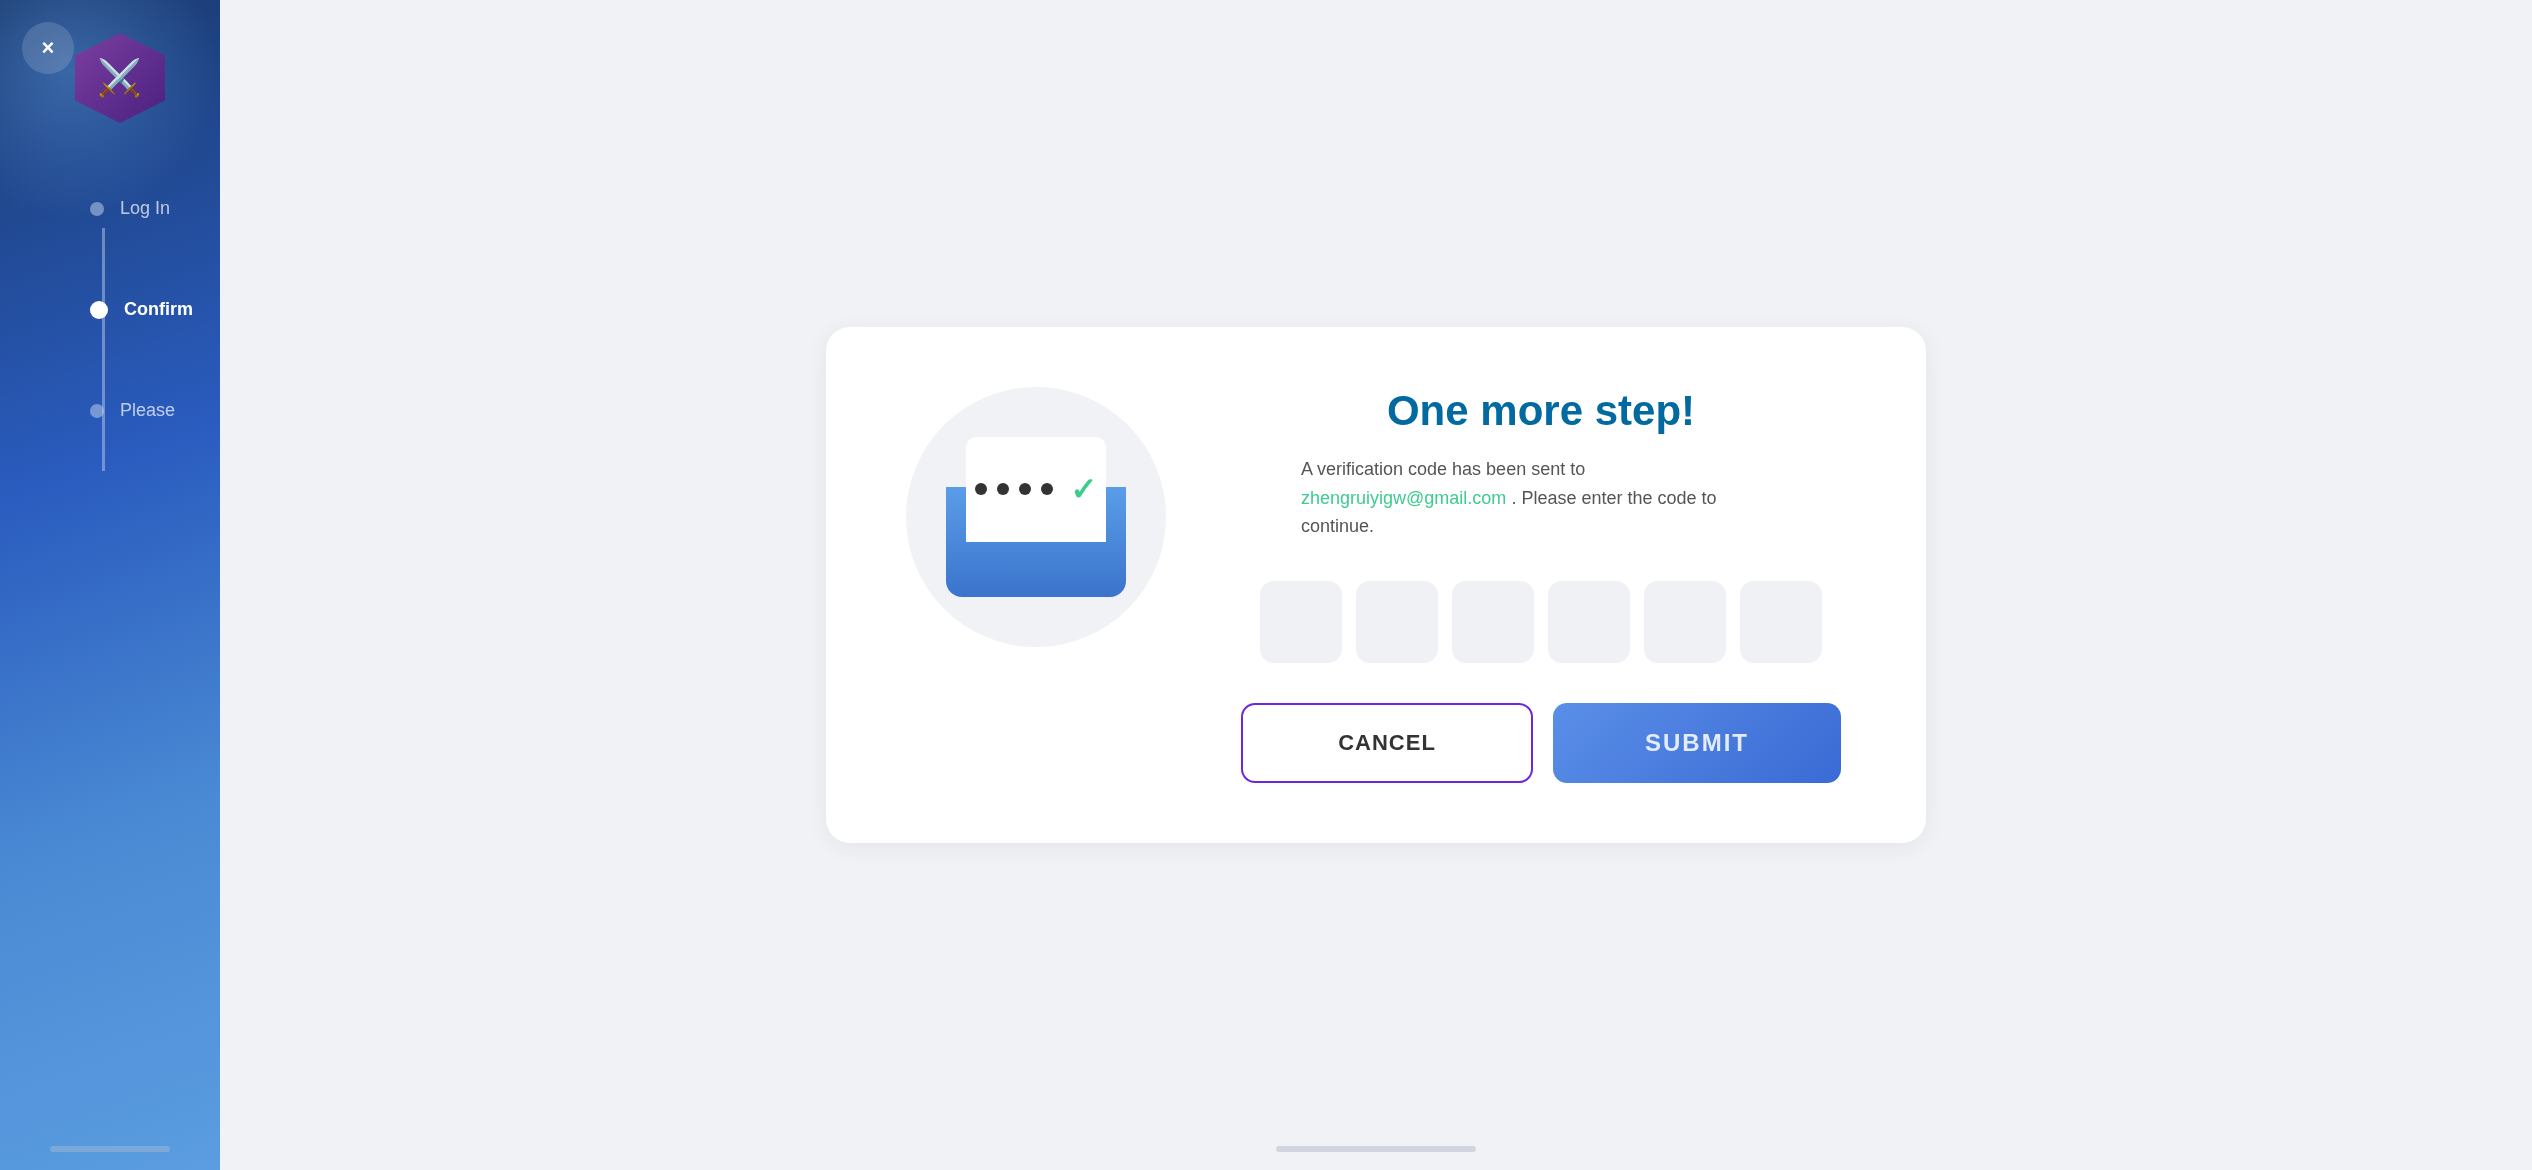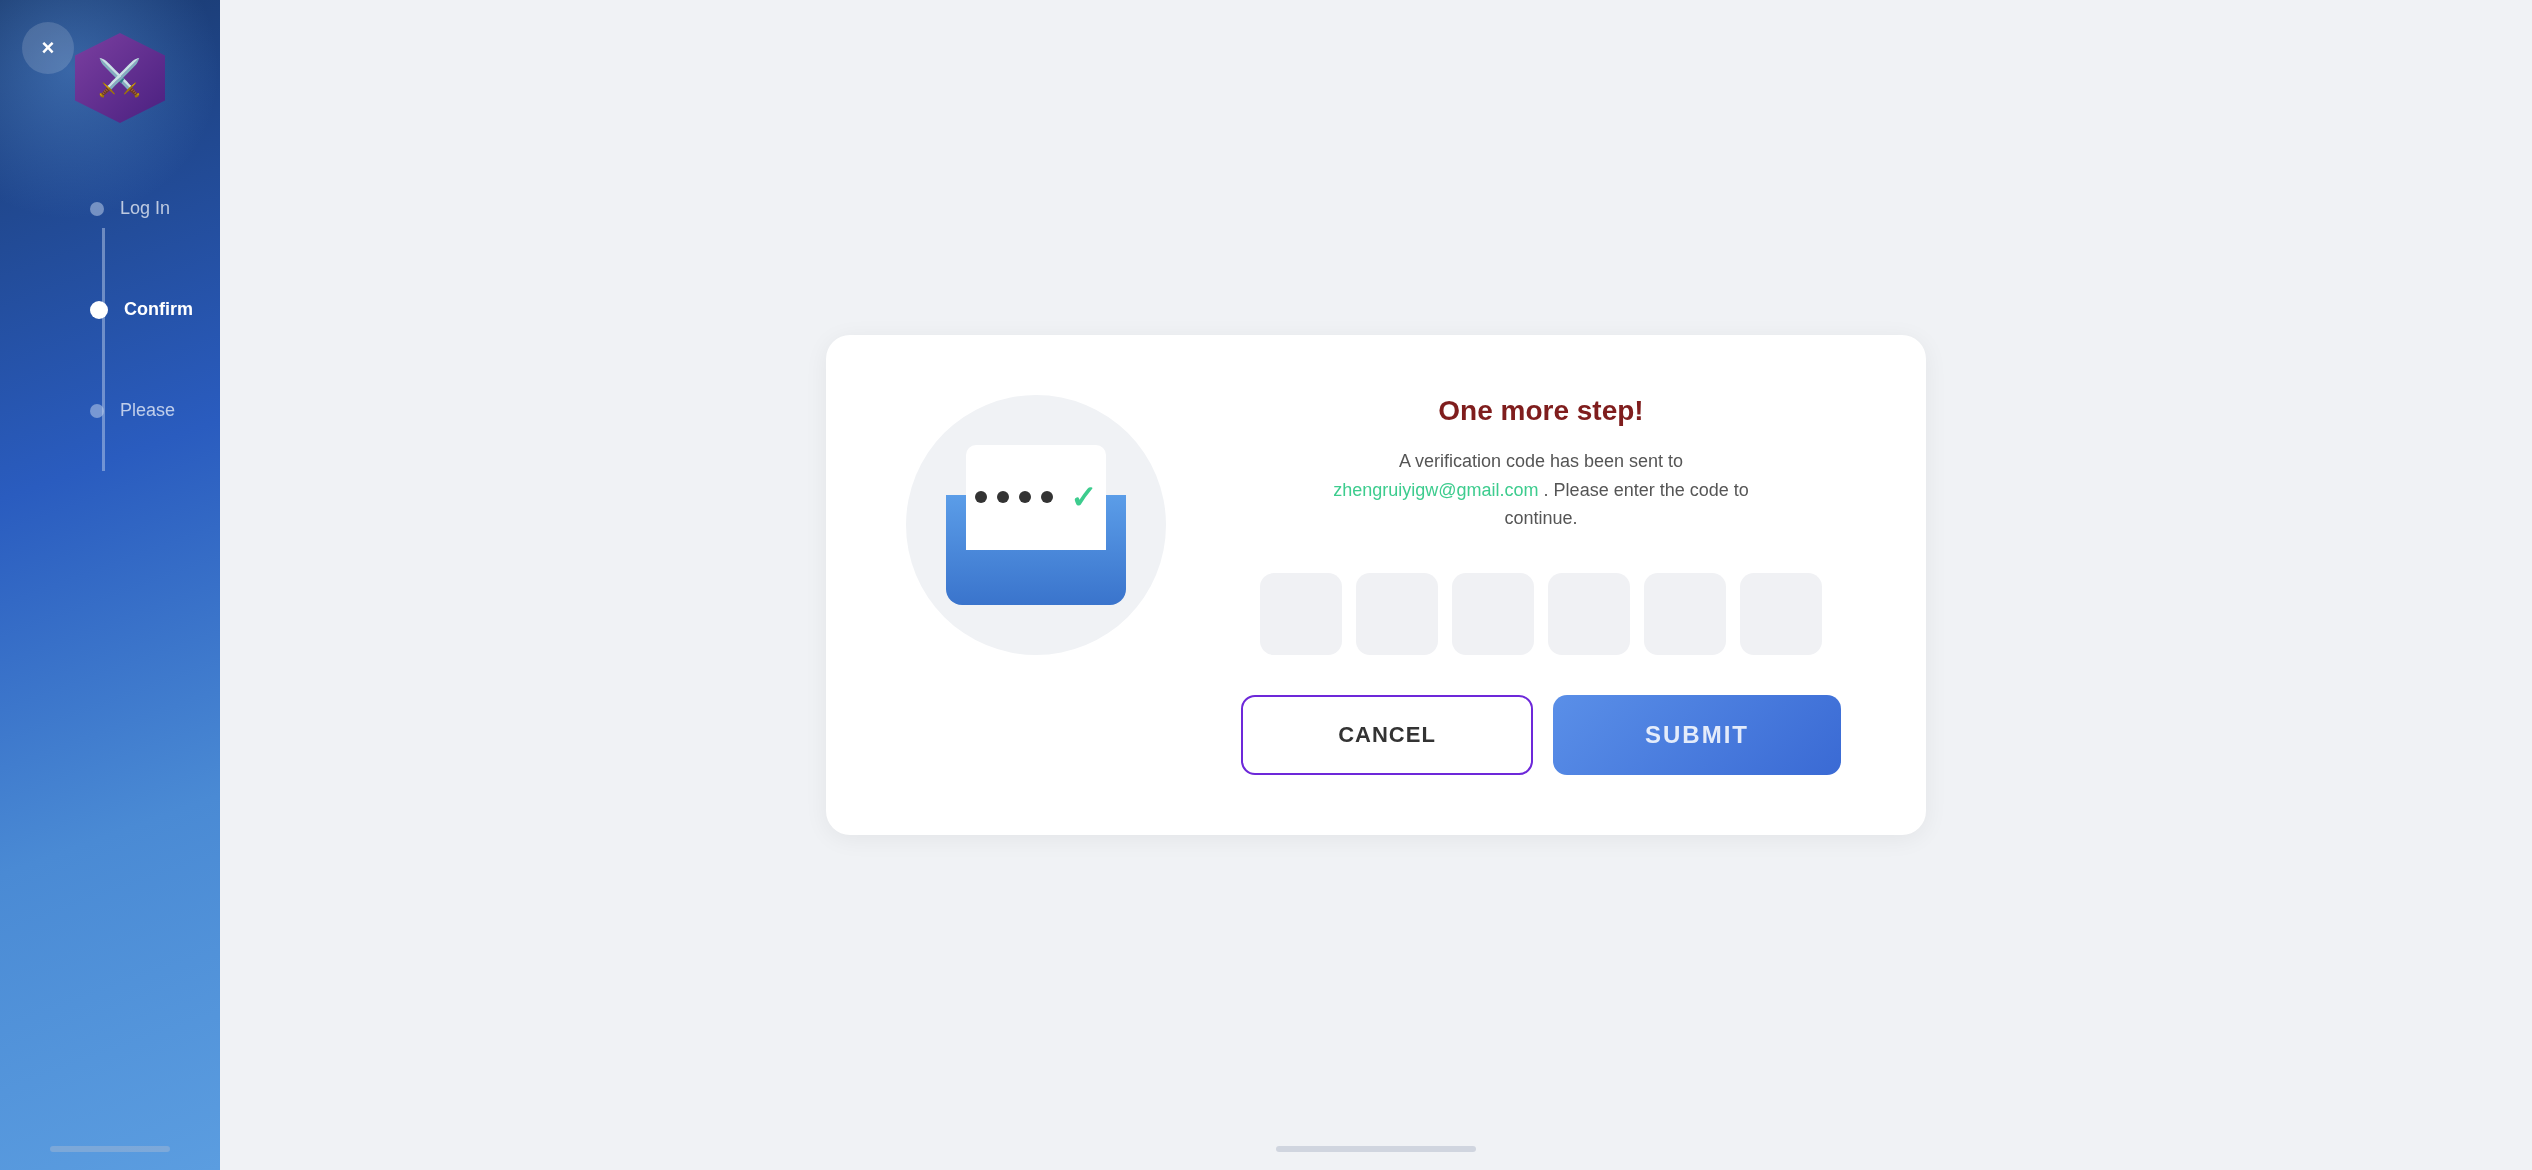--- a/index.html
+++ b/index.html
@@ -254,31 +254,30 @@
 
     
     .form-area {
       flex: 1;
       display: flex;
       flex-direction: column;
       align-items: center;
     }
 
     .title {
-      font-size: 28px;
+      font-size: 42px;
       font-weight: 700;
-      color: #7f1d1d;
+      color: #0369a1;
       margin-bottom: 20px;
       text-align: center;
     }
 
     .subtitle {
       font-size: 18px;
       color: #555;
-      text-align: center;
       line-height: 1.6;
       margin-bottom: 40px;
       max-width: 480px;
     }
 
     .email-highlight {
       color: #3dcc8e;
     }
 
     

